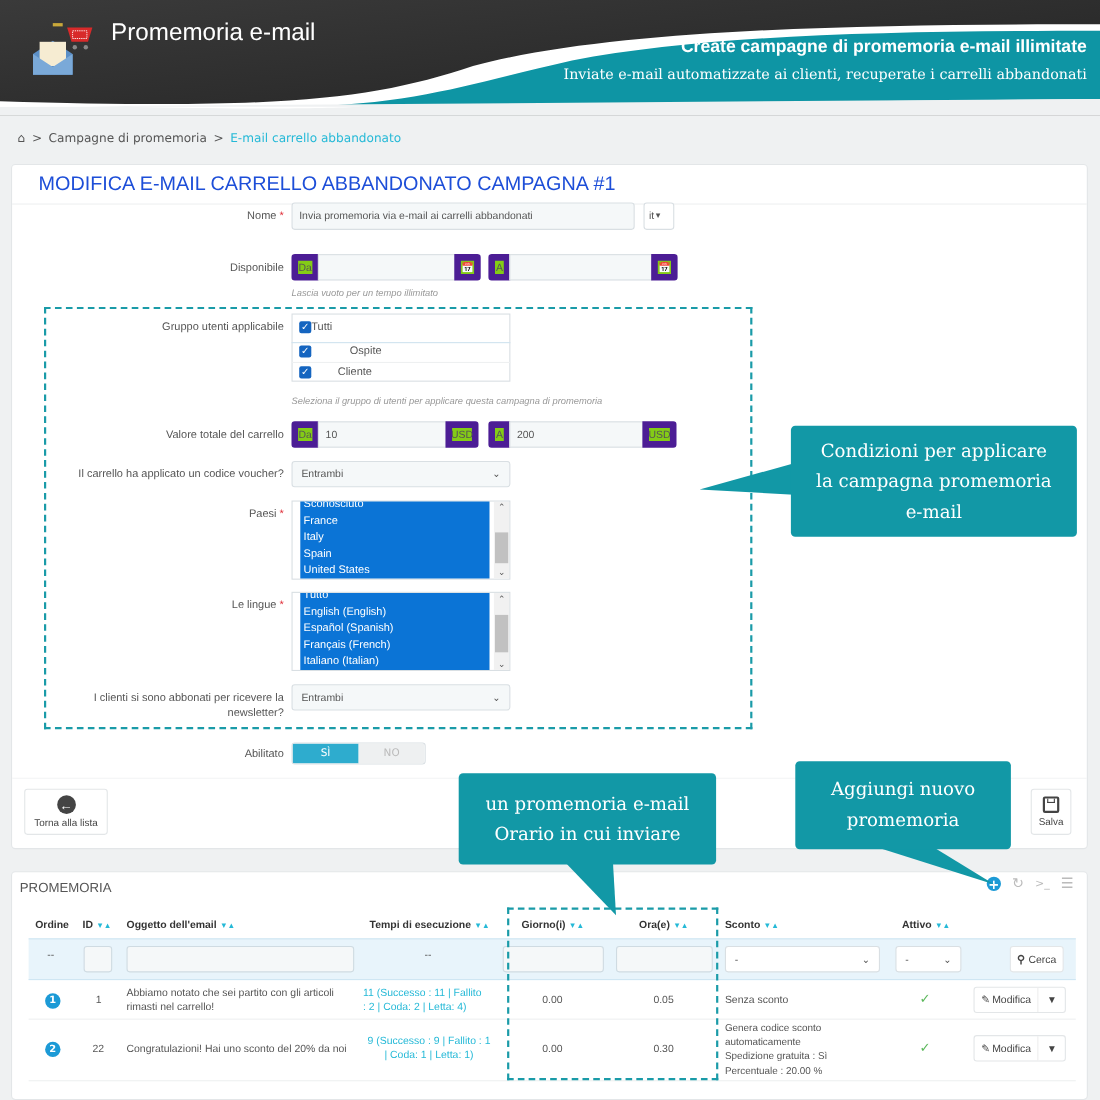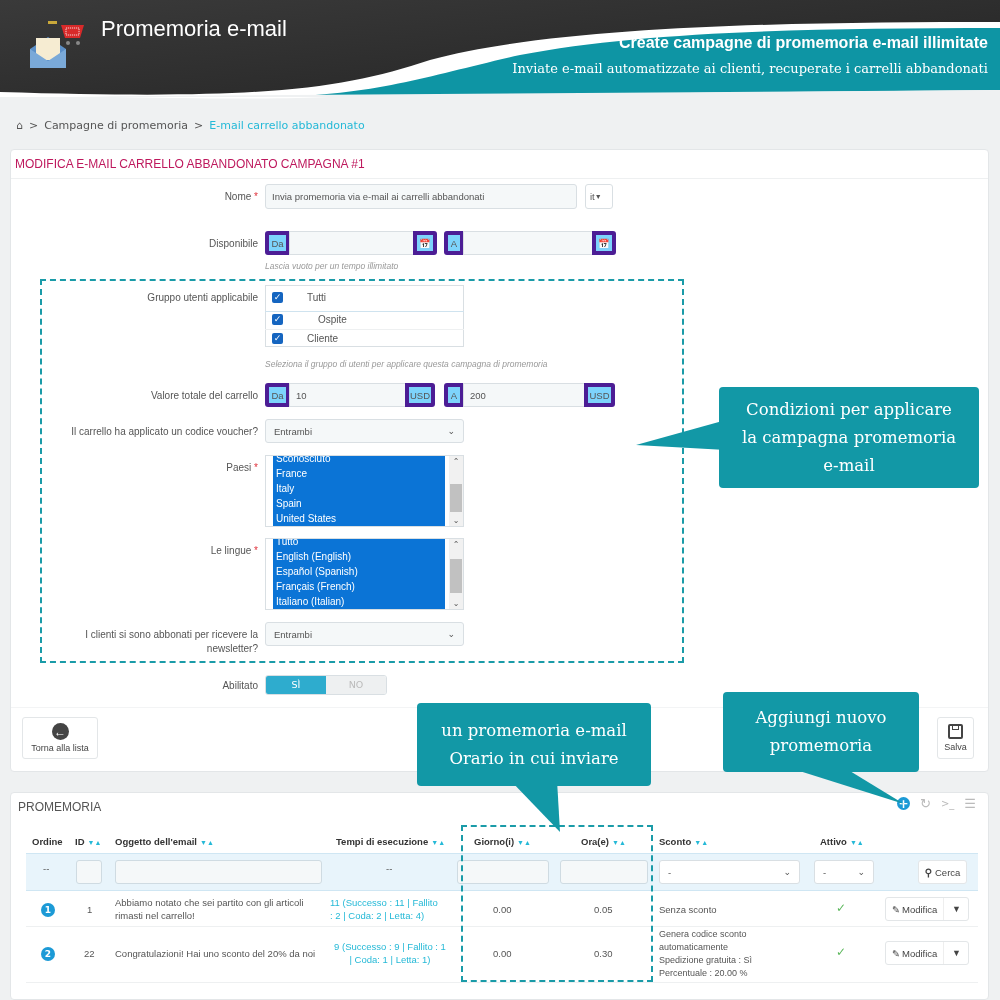--- a/index.html
+++ b/index.html
@@ -7,25 +7,25 @@
 body{background:#eff1f2;font-family:"DejaVu Sans","Liberation Sans",sans-serif;font-size:10px;color:#555;position:relative}
 .banner{position:absolute;left:0;top:0;width:1000px;height:105px;overflow:hidden}
 .banner svg.bg{position:absolute;left:0;top:0}
 .banner .title{position:absolute;left:101px;top:15px;color:#fff;font-family:"Liberation Sans",sans-serif;font-size:22px;line-height:28px}
 .banner .tag1{position:absolute;right:12px;top:34px;color:#fff;font-family:Liberation Sans, sans-serif;font-weight:bold;font-size:16px}
 .banner .tag2{position:absolute;right:12px;top:61px;color:#fff;font-family:"DejaVu Serif",serif;font-size:13px}
 .logo{position:absolute;left:28px;top:16px;width:60px;height:55px}
 .breadcrumb{position:absolute;left:16px;top:119px;font-size:11px;color:#555;display:flex;gap:6px;align-items:center}
 .breadcrumb .cur{color:#25b9d7}
 .panel{position:absolute;background:#fff;border:1px solid #e3e6e8;border-radius:4px}
-.panel-head{font-size:12px;color:#be185d;padding:7px 4px;border-bottom:1px solid #eef0f1;font-family:"Liberation Sans",sans-serif}
+.panel-head{font-size:18px;color:#1d4ed8;padding:7px 24px;border-bottom:1px solid #eef0f1;font-family:"Liberation Sans",sans-serif}
 .lbl{position:absolute;text-align:right;font-size:10px;color:#555;font-family:"Liberation Sans",sans-serif}
 .req{color:#e0323c}
 .input{position:absolute;background:#f5f8f9;border:1px solid #d9dfe3;border-radius:3px;font-size:9.5px;color:#555;padding:0 6px;display:flex;align-items:center;font-family:"Liberation Sans",sans-serif}
-.addon{position:absolute;background:#7dd3fc;border:4px solid #4c1d95;font-size:9.5px;color:#555;display:flex;align-items:center;justify-content:center;font-family:"Liberation Sans",sans-serif}
+.addon{position:absolute;background:#84cc16;border:6px solid #4c1d95;font-size:9.5px;color:#555;display:flex;align-items:center;justify-content:center;font-family:"Liberation Sans",sans-serif}
 .help{position:absolute;font-style:italic;font-size:8.5px;color:#999;font-family:"Liberation Sans",sans-serif}
 .dash{position:absolute;border:2px dashed #1a9ba8}
 .cbbox{position:absolute;border:1px solid #d9dfe3;background:#fff}
 .cbrow{position:absolute;display:flex;align-items:center;font-size:10px;color:#555;font-family:"Liberation Sans",sans-serif}
 .cb{width:11px;height:11px;background:#1565c0;border-radius:2px;color:#fff;font-size:9px;display:flex;align-items:center;justify-content:center;line-height:1}
 .multisel{position:absolute;border:1px solid #d9dfe3;background:#fff;overflow:hidden}
 .multisel .opts{position:absolute;left:0;top:0;width:178px;height:100%;background:#0b74d6;color:#fff;font-size:10px;font-family:"Liberation Sans",sans-serif}
 .multisel .opts div{height:15px;line-height:15px;padding-left:3px}
 .multisel .sb{position:absolute;right:0;top:0;width:14px;height:100%;background:#f1f1f1}
 .sb .thumb{position:absolute;left:1px;width:12px;background:#c1c1c1}
@@ -113,21 +113,21 @@
 <div class="help" style="left:265px;top:261px">Lascia vuoto per un tempo illimitato</div>
 
 <div class="dash" style="left:40px;top:279px;width:644px;height:384px"></div>
 
 <div class="lbl" style="left:60px;top:292px;width:198px">Gruppo utenti applicabile</div>
 <div class="cbbox" style="left:265px;top:285px;width:199px;height:62px"></div>
 <div class="rowline" style="left:265px;top:311px;width:199px;background:#cfe3ef"></div>
 <div class="rowline" style="left:265px;top:329px;width:199px"></div>
 <div class="cbrow" style="left:272px;top:292px">
   <span class="cb">✓</span>
-  <span style="margin-left:24px">Tutti</span>
+  <span style="">Tutti</span>
 </div>
 <div class="cbrow" style="left:272px;top:314px">
   <span class="cb">✓</span>
   <span style="margin-left:35px">Ospite</span>
 </div>
 <div class="cbrow" style="left:272px;top:333px">
   <span class="cb">✓</span>
   <span style="margin-left:24px">Cliente</span>
 </div>
 <div class="help" style="left:265px;top:359px">Seleziona il gruppo di utenti per applicare questa campagna di promemoria</div>

